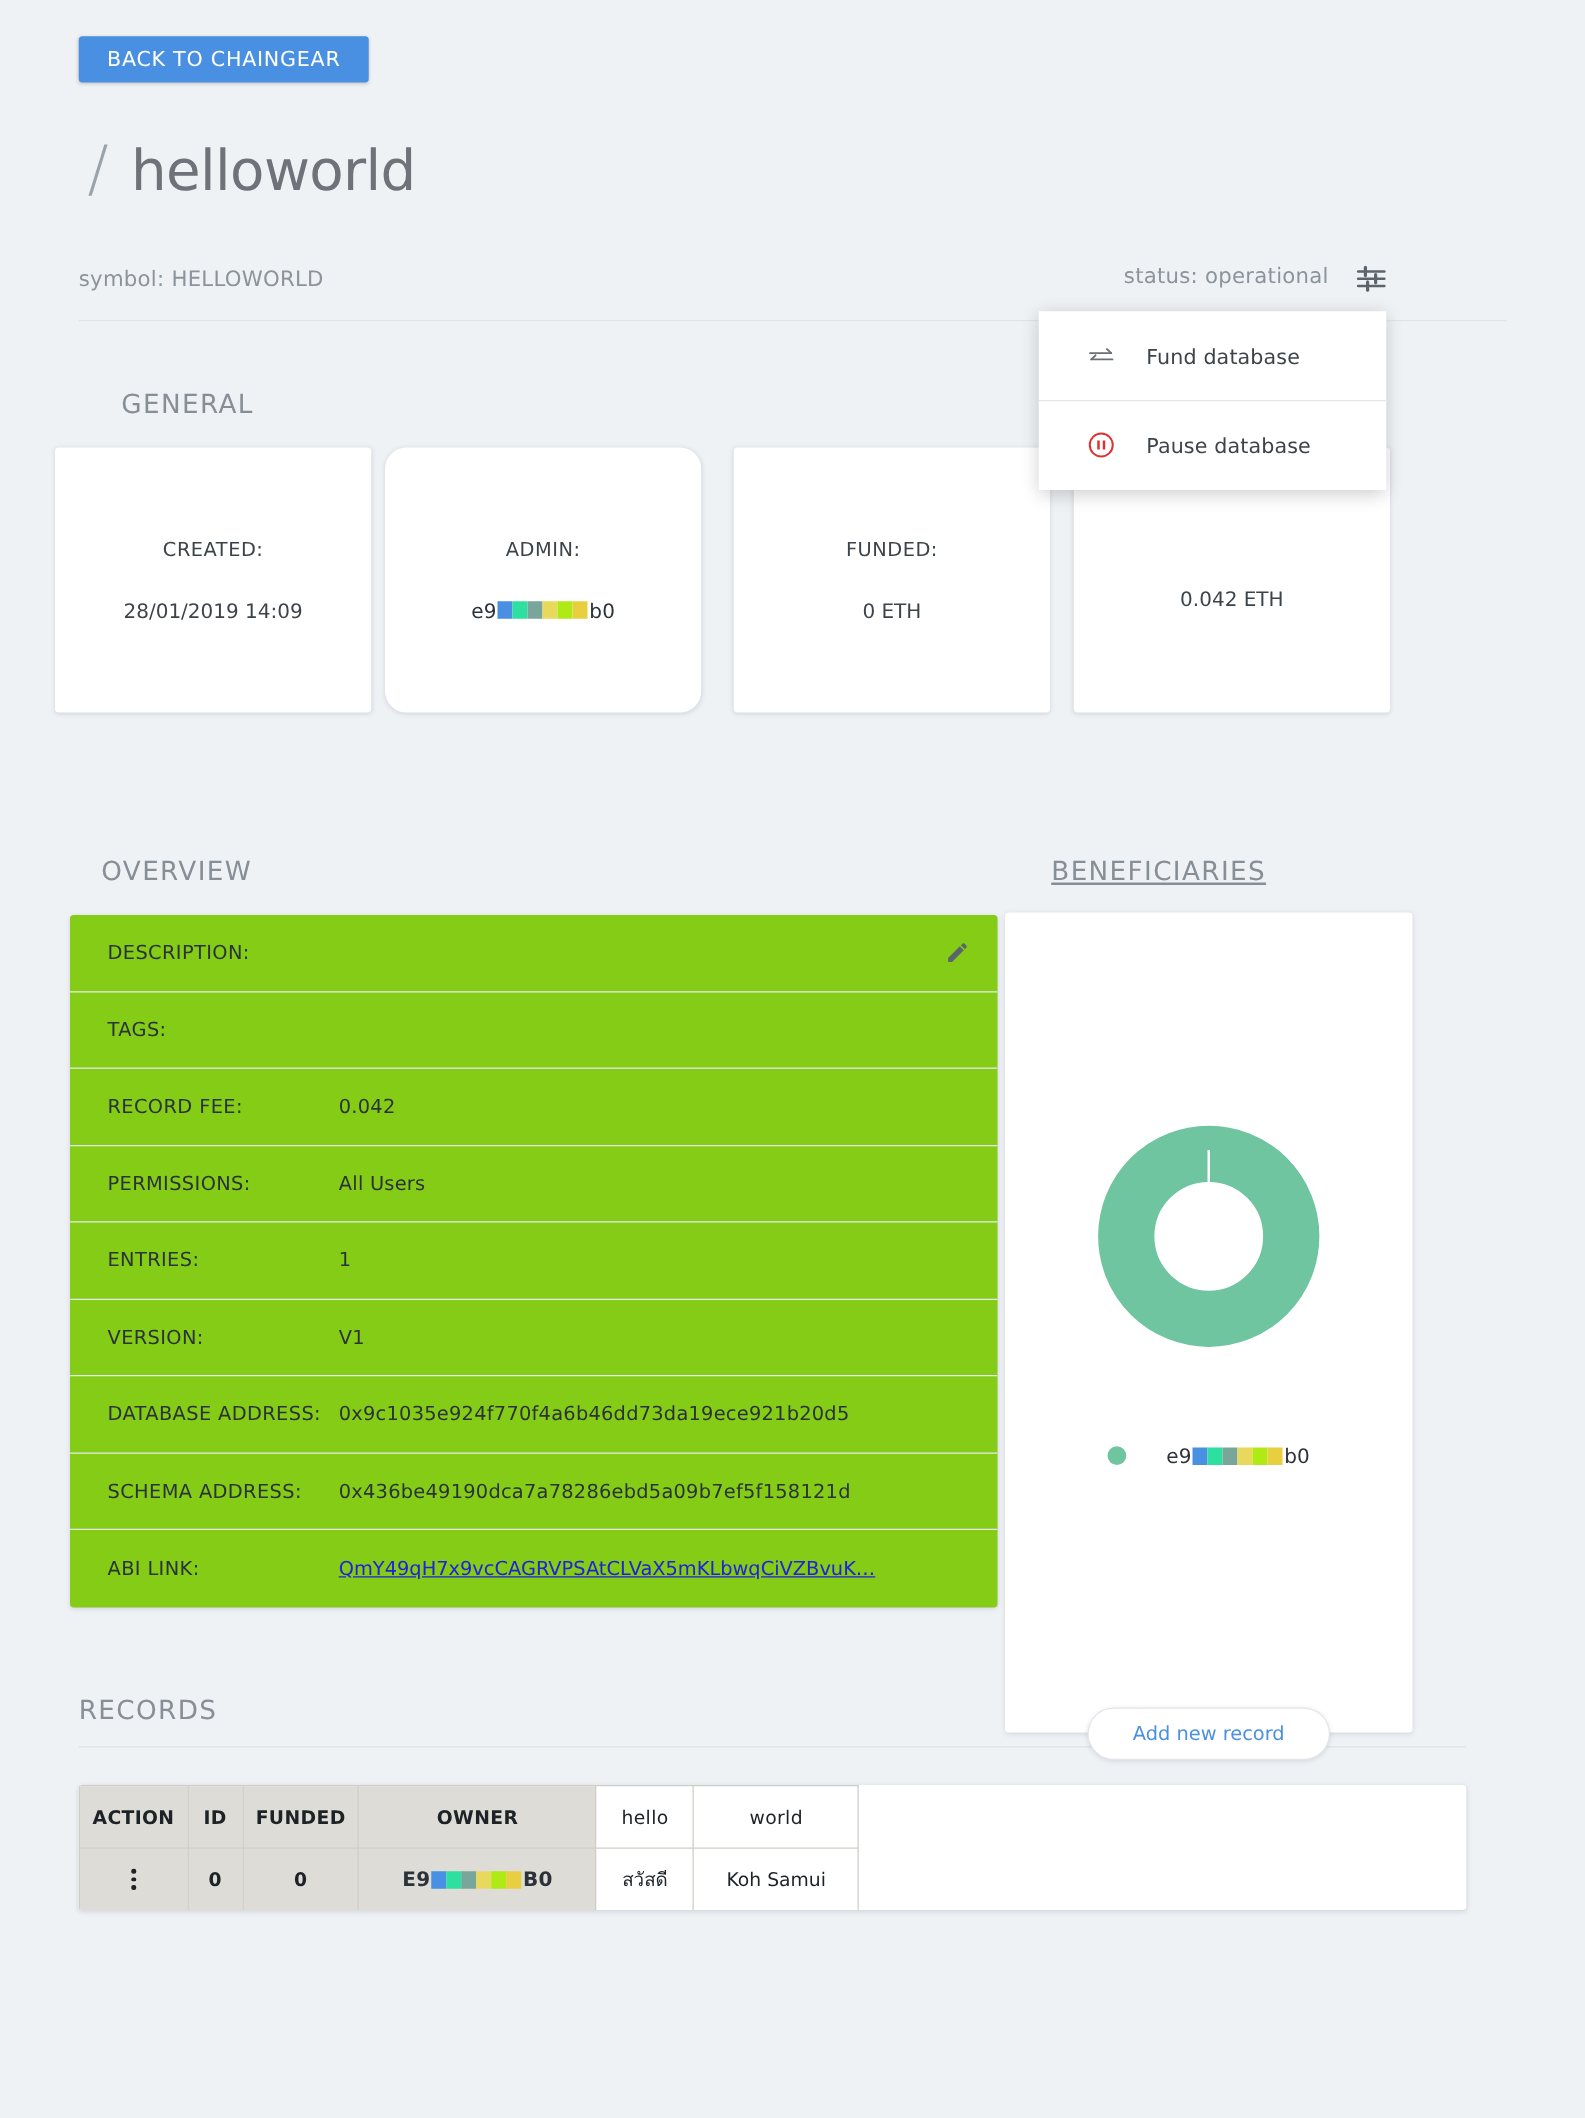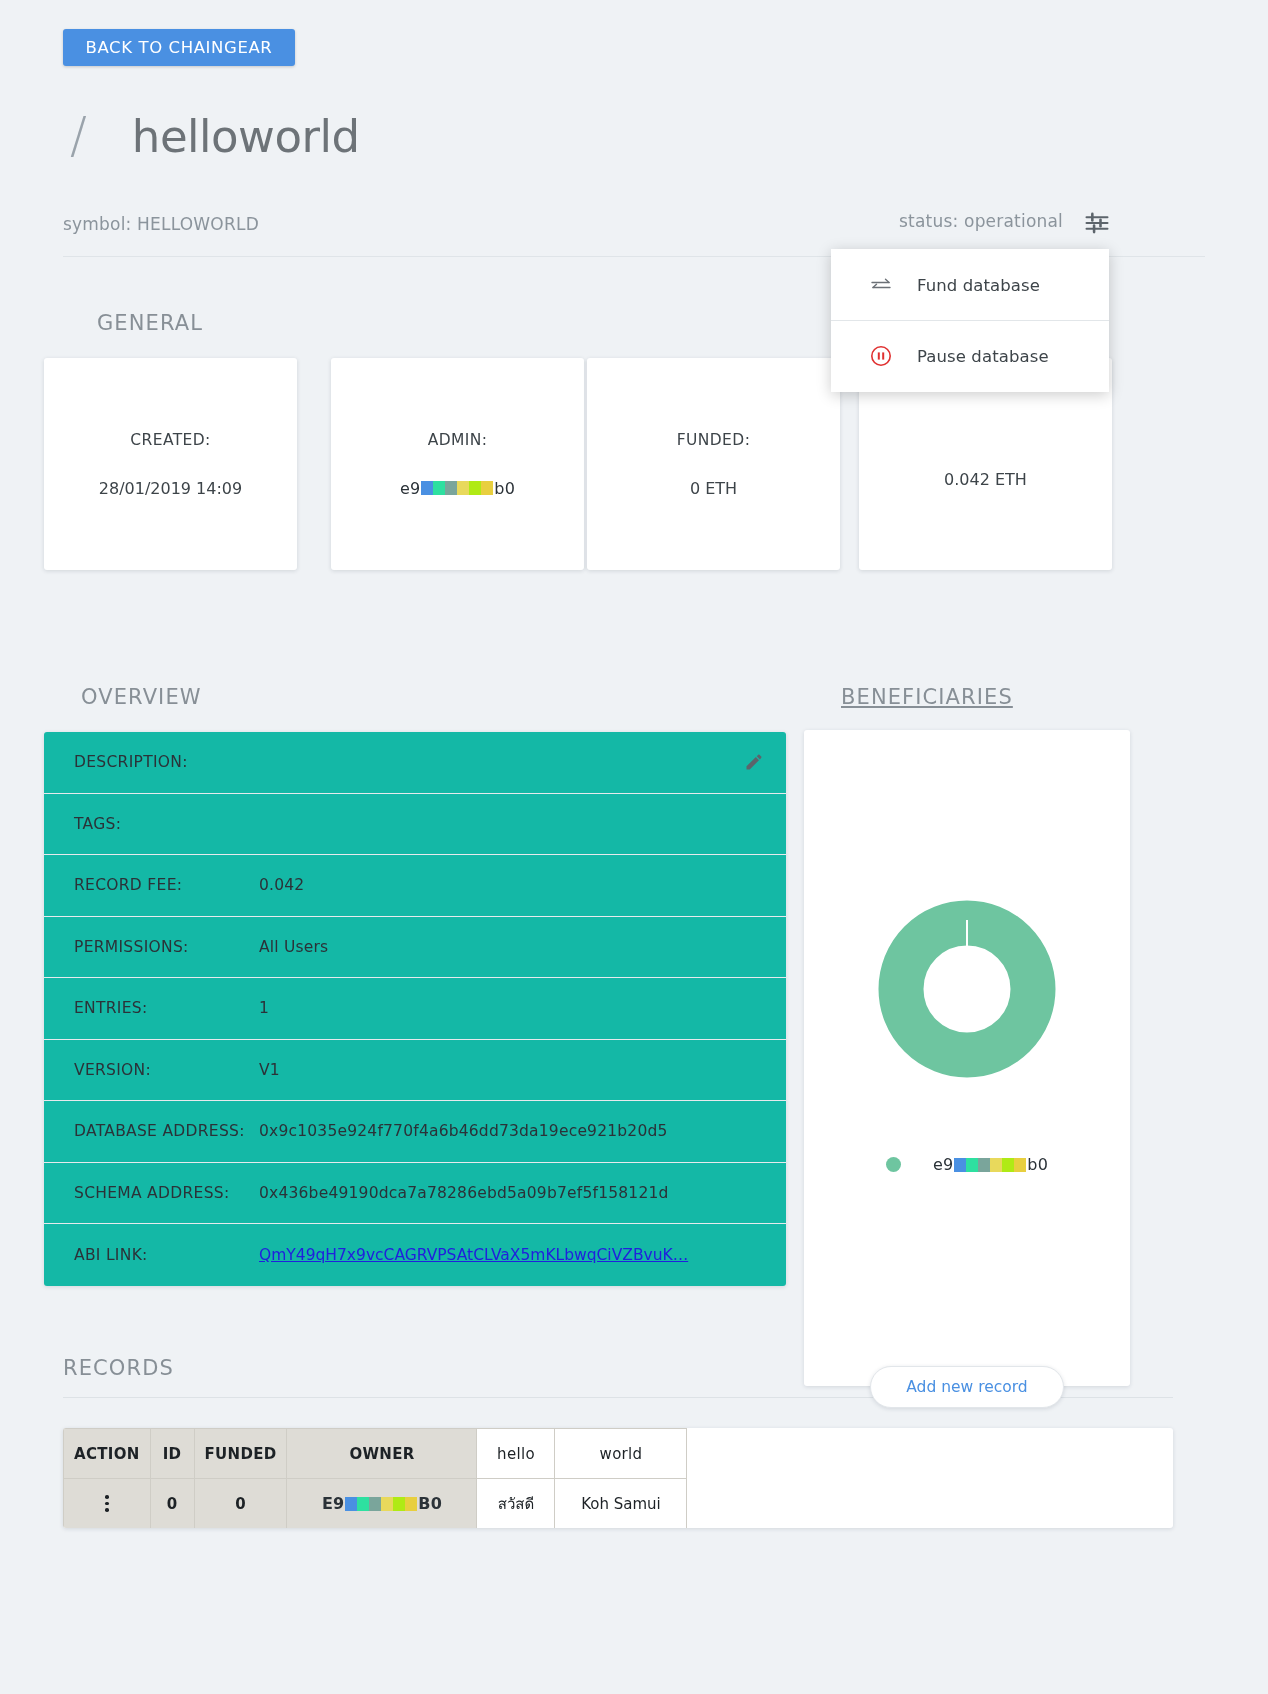--- a/index.html
+++ b/index.html
@@ -24,21 +24,21 @@
     box-shadow: 0 1px 3px rgba(0,0,0,.18);
     display: flex; align-items: center; justify-content: center;
   }
 
   
   .title-row {
     position: absolute; left: 70px; top: 110px;
     display: flex; align-items: baseline; gap: 18px;
   }
   .slash { font-size: 50px; color: #9aa3ab; font-weight: 300; line-height: 1; }
-  .db-title { font-size: 45px; color: #6d7378; font-weight: 400; line-height: 1; letter-spacing: -.5px; margin-left: 27px; }
+  .db-title { font-size: 45px; color: #6d7378; font-weight: 400; line-height: 1; letter-spacing: -.5px; }
 
   .symbol {
     position: absolute; left: 63px; top: 214px;
     font-size: 17px; color: #8b949c; letter-spacing: .2px;
   }
   .status {
     position: absolute; right: 205px; top: 211px;
     font-size: 17px; color: #8b949c; letter-spacing: .2px;
   }
   .settings-icon {
@@ -83,35 +83,35 @@
 
   
   .cards { position: absolute; left: 44px; top: 358px; width: 1180px; height: 212px; }
   .card {
     position: absolute; top: 0; width: 253px; height: 212px;
     background: #fff; border-radius: 3px;
     box-shadow: 0 1px 4px rgba(25,40,60,.14);
     display: flex; flex-direction: column; align-items: center; justify-content: center;
   }
   .card:nth-child(1) { left: 0; }
-  .card:nth-child(2) { left: 287px; }
+  .card:nth-child(2) { left: 264px; border-radius: 17px; }
   .card:nth-child(3) { left: 543px; }
   .card:nth-child(4) { left: 815px; }
   .card-label { font-size: 15.5px; color: #3d4449; letter-spacing: .4px; margin-bottom: 30px; }
   .card-value { font-size: 16px; color: #3d4449; display: flex; align-items: center; }
 
   
   .identicon { display: inline-flex; height: 14px; vertical-align: middle; margin: 0 1px; }
   .identicon span { display: block; width: 12px; height: 14px; }
   .idblock { display: inline-flex; align-items: center; font-size: 16px; color: #2b3238; letter-spacing: .2px; }
 
   
   .overview {
-    position: absolute; left: 44px; top: 732px; width: 742px;
-    background: #14b8a6; border-radius: 3px;
+    position: absolute; left: 56px; top: 732px; width: 742px;
+    background: #84cc16; border-radius: 3px;
     box-shadow: 0 1px 4px rgba(25,40,60,.13);
     overflow: hidden;
   }
   .ov-row {
     display: flex; align-items: center;
     height: 61.5px; border-bottom: 1px solid #e7eaed;
     padding-left: 30px; position: relative;
   }
   .ov-row:last-child { border-bottom: none; }
   .ov-key { font-size: 15.5px; color: #2b3238; letter-spacing: .3px; min-width: 185px; }

